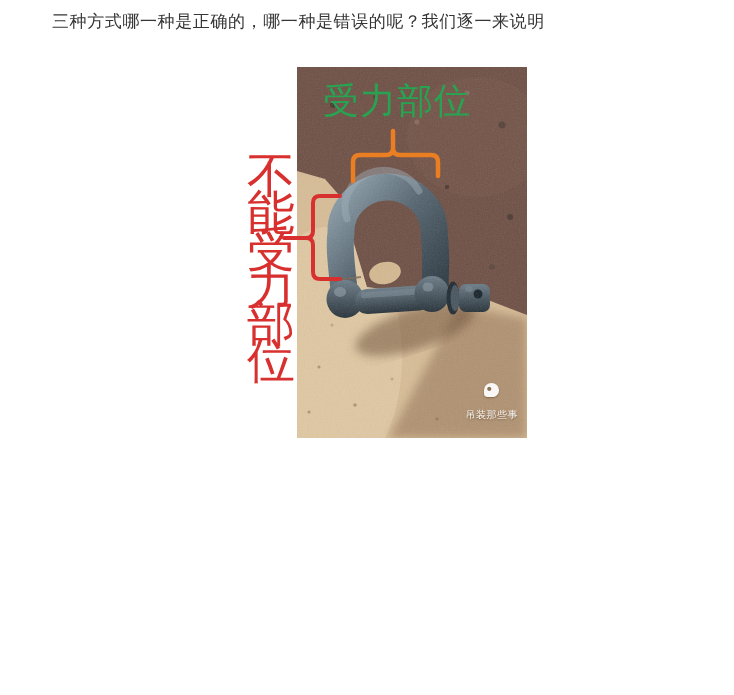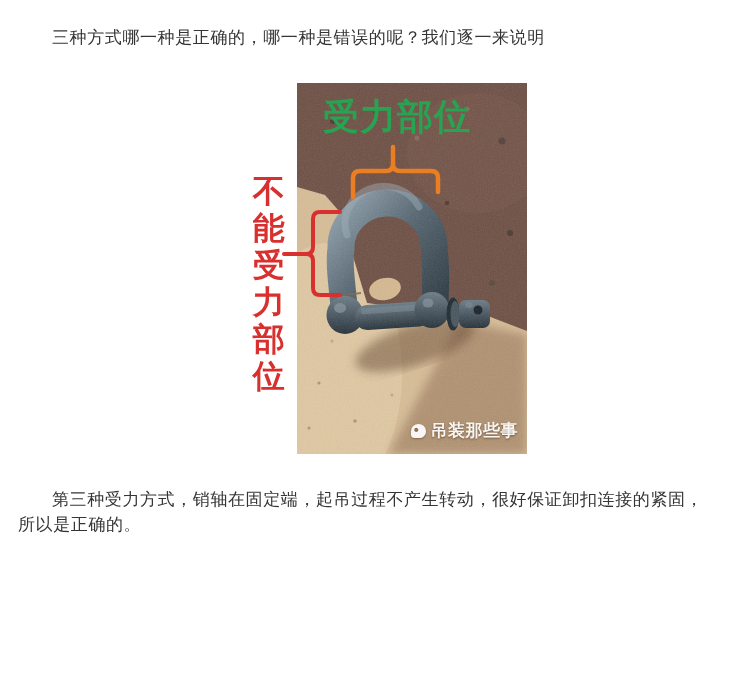--- a/index.html
+++ b/index.html
@@ -1,46 +1,47 @@
 <!DOCTYPE html>
 <html style="--text: #353535; --link: #576b95; --green_label: #27a351; --orange_brace: #ea7e22; --red_label: #d8302f;"><head>
 <meta charset="utf-8">
 <style>
   html,body{margin:0;padding:0;}
   body{
     width:734px;height:695px;overflow:hidden;background:#ffffff;
     font-family:"Liberation Sans","DejaVu Sans",sans-serif;
   }
   .content{
-    padding:25px 18px 0 18px;
+    padding:9px 18px 0 18px;
     font-size:17px;line-height:25px;letter-spacing:0.6px;
     color:var(--text,#353535);
   }
   .content p{margin:0;text-indent:2em;}
   a.inline-link{color:var(--link,#576b95);text-decoration:none;cursor:pointer;}
   
   .figure{position:relative;margin:33px 0;height:371px;}
-  .photo-wrap{position:absolute;left:279px;top:0;width:230px;height:371px;font-weight:bold;}
+  .photo-wrap{position:absolute;left:279px;top:0;width:230px;height:371px;}
   .photo-svg{position:absolute;left:0;top:0;width:230px;height:371px;display:block;}
   .annot-svg{position:absolute;left:0;top:0;width:230px;height:371px;overflow:visible;}
   .label-top{
     position:absolute;left:26px;top:22px;white-space:nowrap;text-indent:0;
     font-family:"Liberation Serif","DejaVu Serif",serif;
     font-size:36px;letter-spacing:1px;color:var(--green_label,#27a351);
   }
   .label-left{
     position:absolute;left:-50px;top:90px;width:44px;text-align:center;text-indent:0;
     font-family:"Liberation Serif","DejaVu Serif",serif;
-    font-size:32px;line-height:37px;word-break:break-all;
+    font-size:48px;line-height:37px;word-break:break-all;
     color:var(--red_label,#d8302f);
   }
   .watermark{
     position:absolute;right:9px;bottom:11px;display:flex;align-items:center;gap:5px;
-    color:#fdfdfd;font-size:17px;letter-spacing:0.5px;opacity:.93;
+    color:#fdfdfd;font-size:10px;letter-spacing:0.5px;opacity:.93;
     text-shadow:0 1px 2px rgba(100,70,40,.85);
+    flex-direction:column;
   }
   .wm-logo{
     width:15px;height:14px;border-radius:50% 50% 45% 25%;
     background:radial-gradient(circle at 35% 42%, #8a6f50 1.5px, rgba(0,0,0,0) 2.5px),#ffffff;
     box-shadow:0 1px 2px rgba(100,70,40,.6);
   }
 </style>
 </head>
 <body>
 
@@ -132,15 +133,14 @@
 
       <div class="watermark">
         <span class="wm-logo"></span>
         <span>吊装那些事</span>
       </div>
 
     </div>
   </div>
 
 
-  <p>第三种受力方式，销轴在固定端，起吊过程不产生转动，很好保证卸扣连接的紧固，所以是正确的。</p>
 
 </div>
 
 </body></html>

